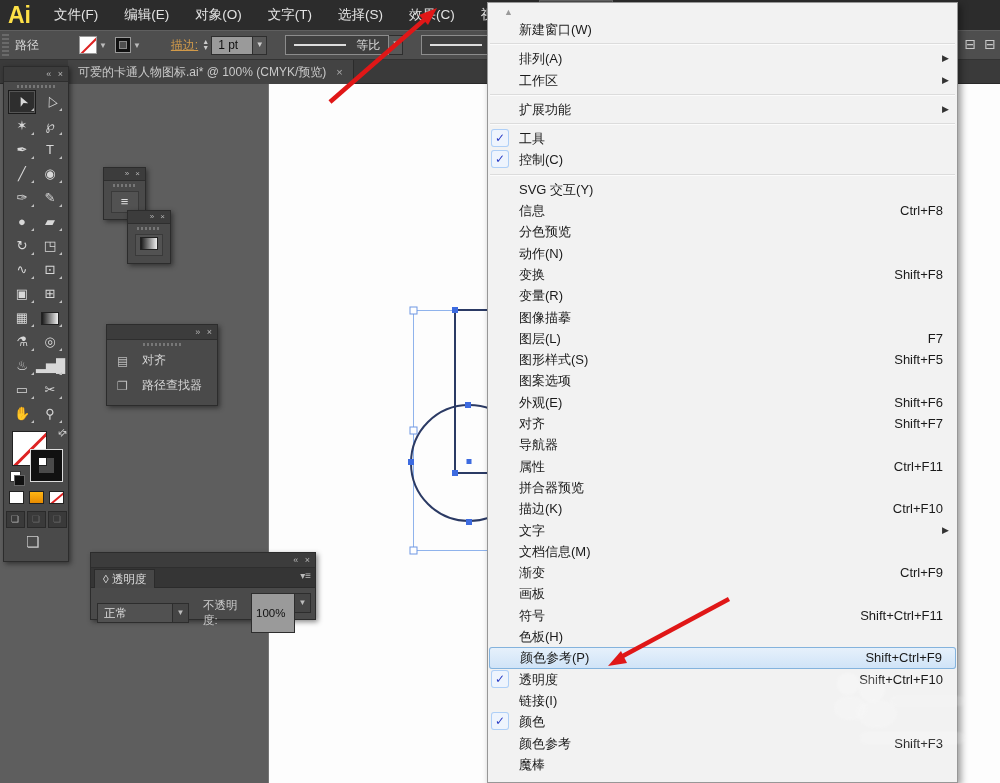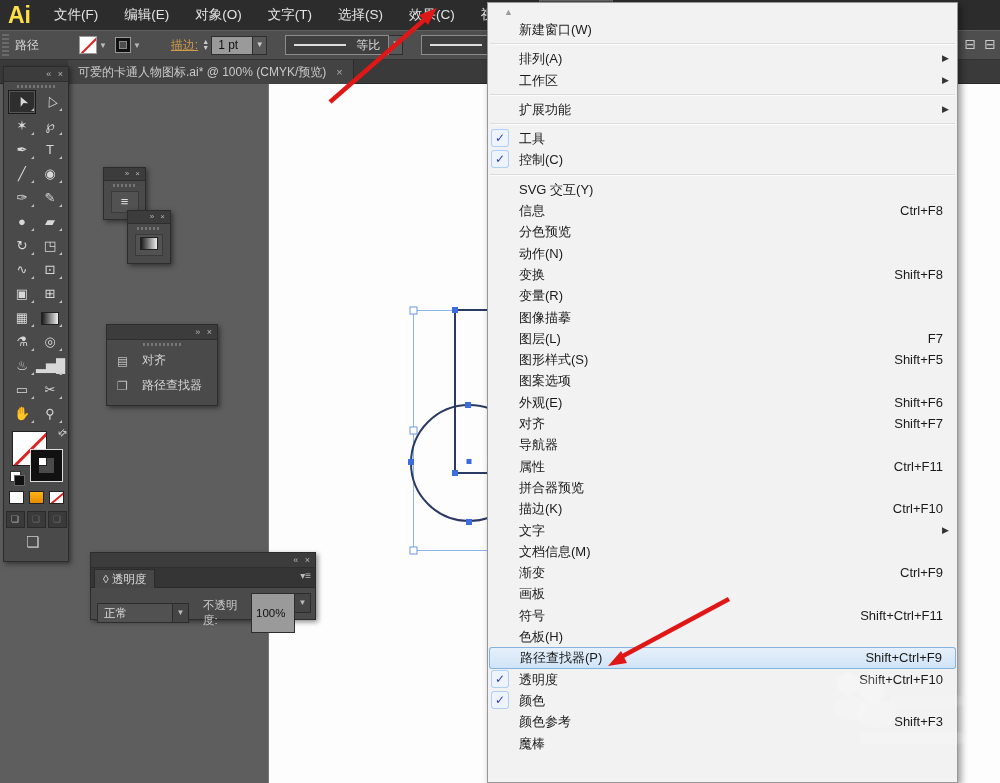--- a/index.html
+++ b/index.html
@@ -477,27 +477,31 @@
         <span class="mcheck"></span>
         <span class="mlabel">符号</span>
         <span class="mshort">Shift+Ctrl+F11</span>
       </div>
       <div class="mrow">
         <span class="mcheck"></span>
         <span class="mlabel">色板(H)</span>
       </div>
       <div class="mrow hl">
         <span class="mcheck"></span>
-        <span class="mlabel">路径查找器(P)</span>
+        <span class="mlabel">颜色参考(P)</span>
         <span class="mshort">Shift+Ctrl+F9</span>
       </div>
       <div class="mrow">
         <span class="mcheck on">✓</span>
         <span class="mlabel">透明度</span>
         <span class="mshort">Shift+Ctrl+F10</span>
+      </div>
+      <div class="mrow">
+        <span class="mcheck"></span>
+        <span class="mlabel">链接(I)</span>
       </div>
       <div class="mrow">
         <span class="mcheck on">✓</span>
         <span class="mlabel">颜色</span>
       </div>
       <div class="mrow">
         <span class="mcheck"></span>
         <span class="mlabel">颜色参考</span>
         <span class="mshort">Shift+F3</span>
       </div>

